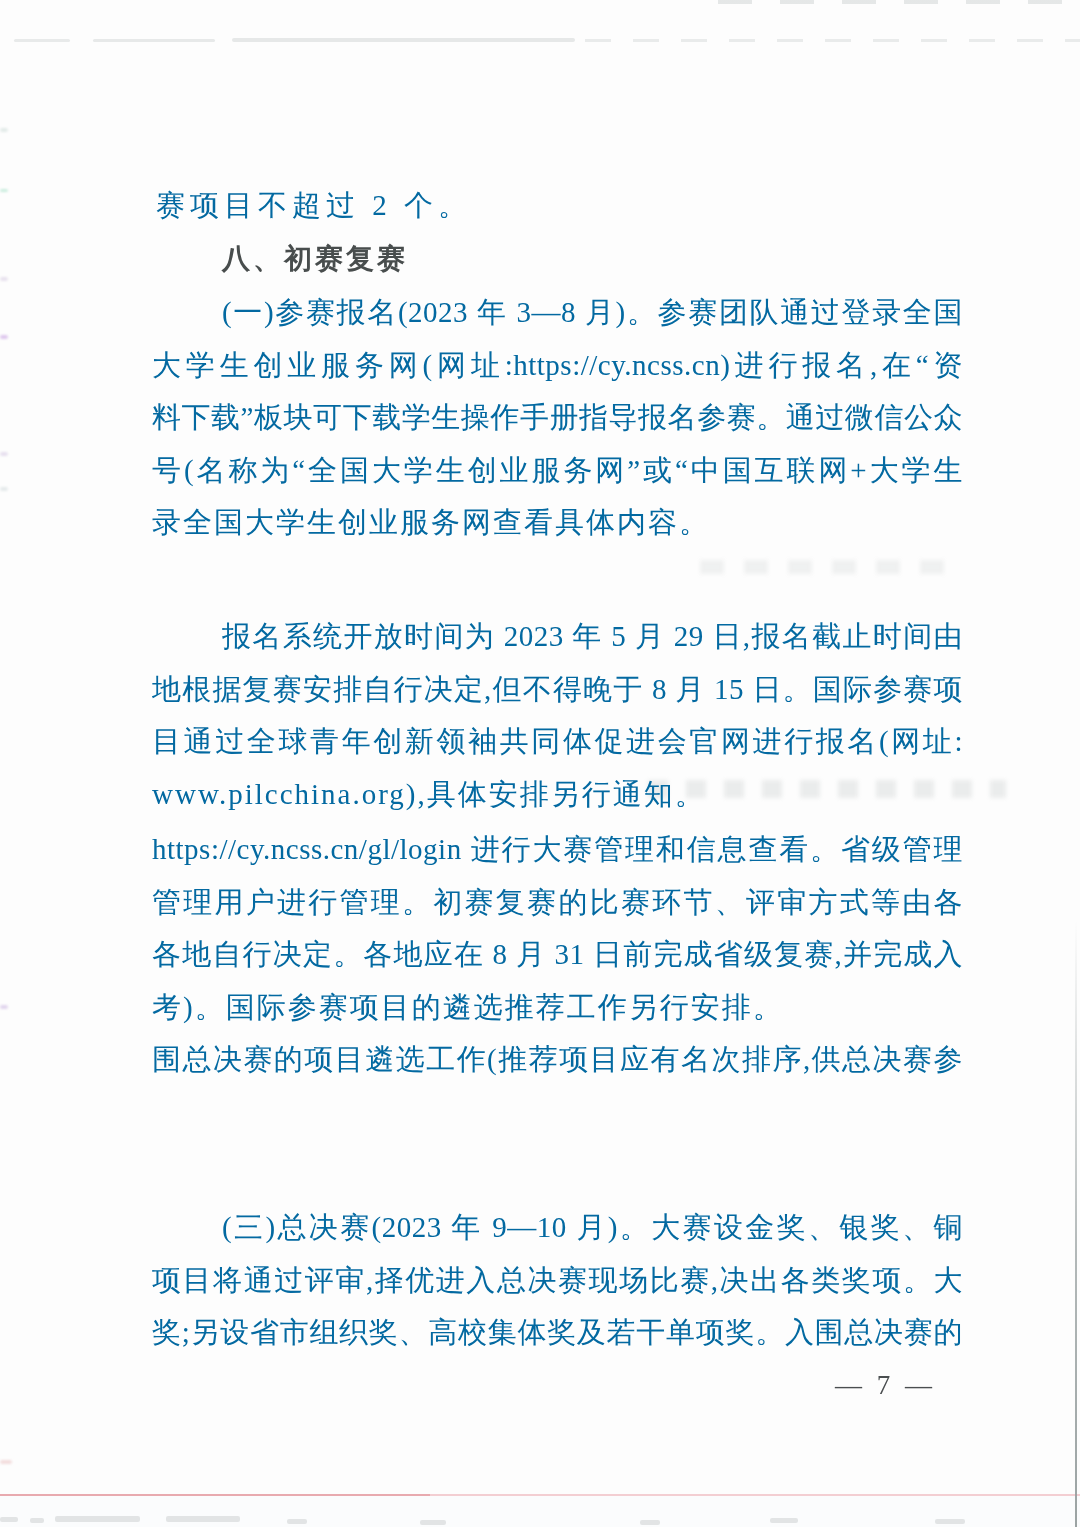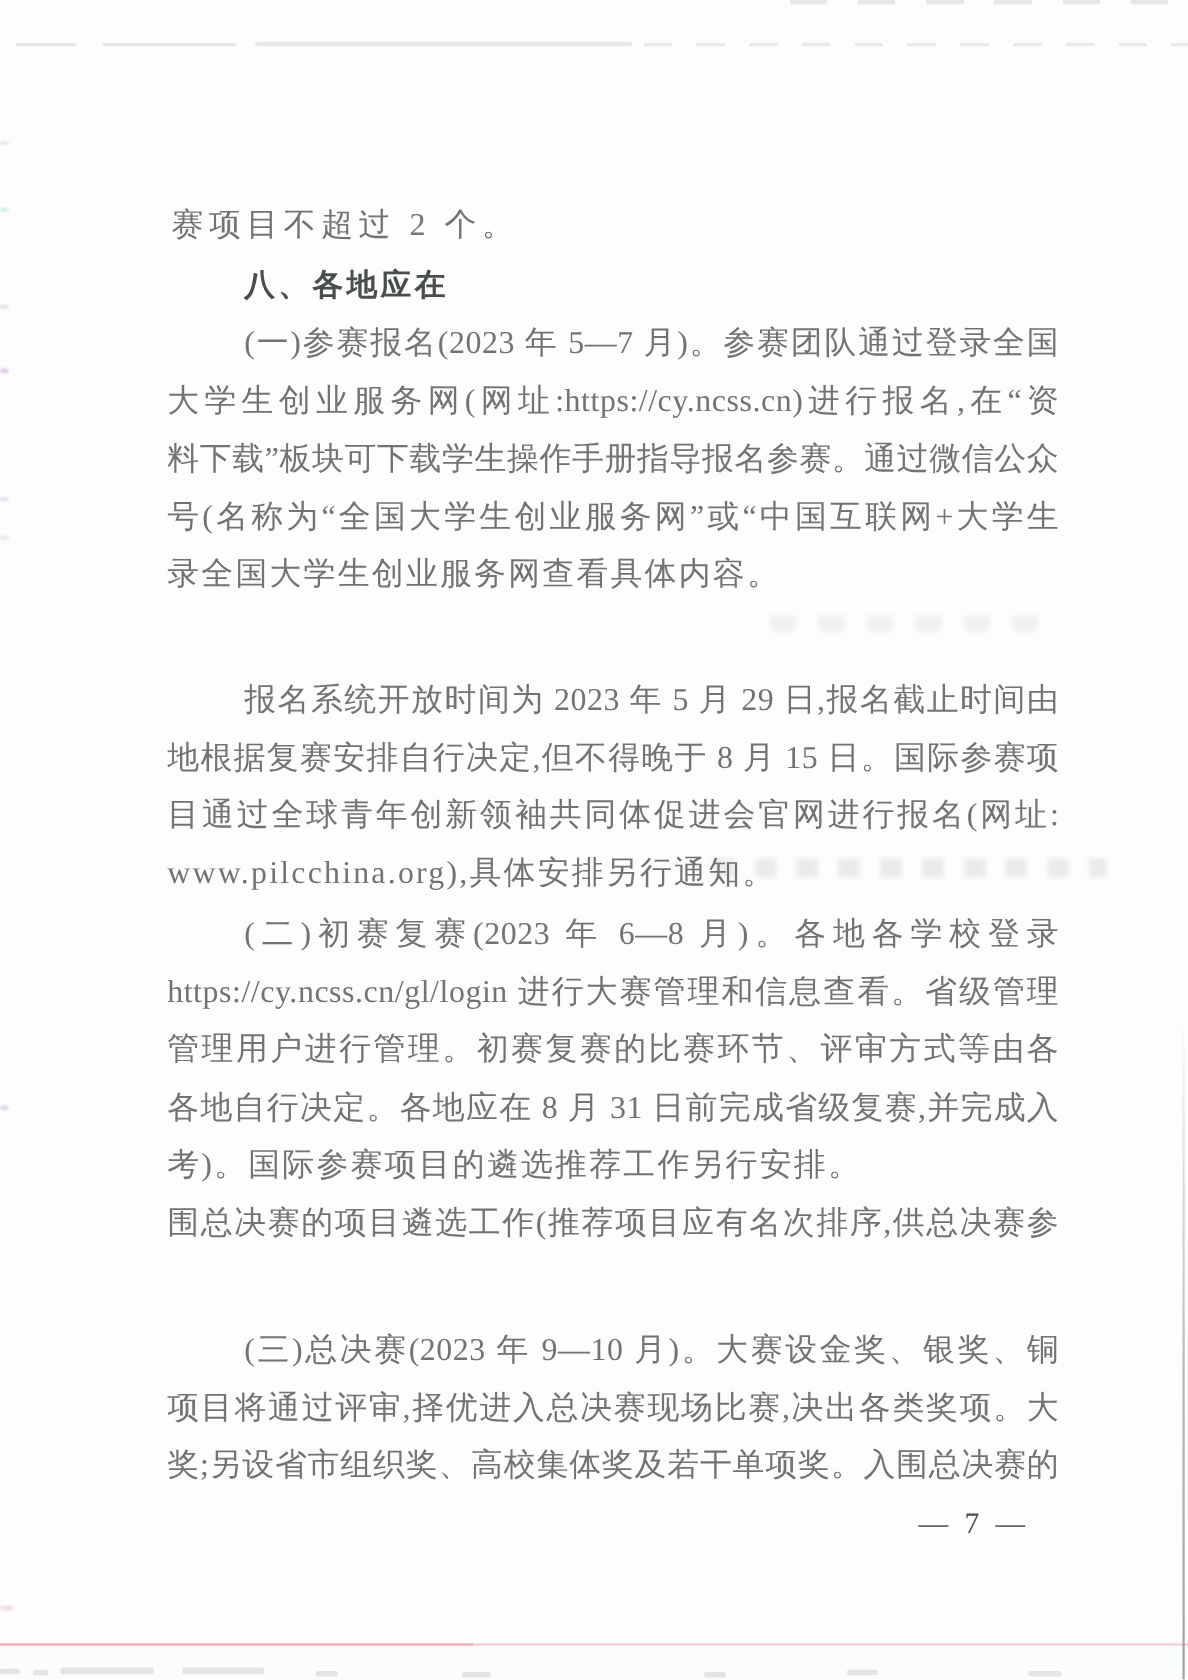--- a/index.html
+++ b/index.html
@@ -17,21 +17,21 @@
     position:absolute;
     left:152px;
     width:811px;
   }
   .line{
     height:52.5px;
     line-height:52.5px;
     font-size:29px;
     letter-spacing:0.5px;
     white-space:nowrap;
-    color:#737373;
+    color:#0369a1;
   }
   .fill{
     white-space:normal;
     text-align:justify;
     text-align-last:justify;
     text-justify:inter-character;
     overflow:hidden;
   }
   .first{padding-left:70px;}
   .end{text-align:left;text-align-last:left;letter-spacing:2px;}
@@ -122,40 +122,39 @@
   <div class="artifact smudge sm7"></div>
   <div class="artifact smudge sm8"></div>
   <div class="artifact ghost-band"></div>
   <div class="artifact ghost-band2"></div>
 
   <div class="para" style="top:179px">
     <div class="line end cont-line">赛项目不超过 2 个。</div>
   </div>
 
   <div class="para" style="top:233px">
-    <div class="line heading">八、各地应在</div>
+    <div class="line heading">八、初赛复赛</div>
   </div>
 
   <div class="para" style="top:286px">
-    <div class="line fill first">(一)参赛报名(2023 年 5—7 月)。参赛团队通过登录全国</div>
+    <div class="line fill first">(一)参赛报名(2023 年 3—8 月)。参赛团队通过登录全国</div>
     <div class="line fill">大学生创业服务网(网址:https://cy.ncss.cn)进行报名,在“资</div>
     <div class="line fill">料下载”板块可下载学生操作手册指导报名参赛。通过微信公众</div>
     <div class="line fill">号(名称为“全国大学生创业服务网”或“中国互联网+大学生</div>
     <div class="line end">录全国大学生创业服务网查看具体内容。</div>
   </div>
 
   <div class="para" style="top:610px">
     <div class="line fill first">报名系统开放时间为 2023 年 5 月 29 日,报名截止时间由各</div>
     <div class="line fill">地根据复赛安排自行决定,但不得晚于 8 月 15 日。国际参赛项</div>
     <div class="line fill">目通过全球青年创新领袖共同体促进会官网进行报名(网址:</div>
     <div class="line end">www.pilcchina.org),具体安排另行通知。</div>
   </div>
 
   <div class="para" style="top:823px">
-    <div class="line fill first">(二)初赛复赛(2023 年 6—8 月)。各地各学校登录</div>
     <div class="line fill">https://cy.ncss.cn/gl/login 进行大赛管理和信息查看。省级管理用</div>
     <div class="line fill">管理用户进行管理。初赛复赛的比赛环节、评审方式等由各校、</div>
     <div class="line fill">各地自行决定。各地应在 8 月 31 日前完成省级复赛,并完成入</div>
     <div class="line end">考)。国际参赛项目的遴选推荐工作另行安排。</div>
     <div class="line fill">围总决赛的项目遴选工作(推荐项目应有名次排序,供总决赛参</div>
   </div>
 
   <div class="para" style="top:1201px">
     <div class="line fill first">(三)总决赛(2023 年 9—10 月)。大赛设金奖、银奖、铜</div>
     <div class="line fill">项目将通过评审,择优进入总决赛现场比赛,决出各类奖项。大</div>

